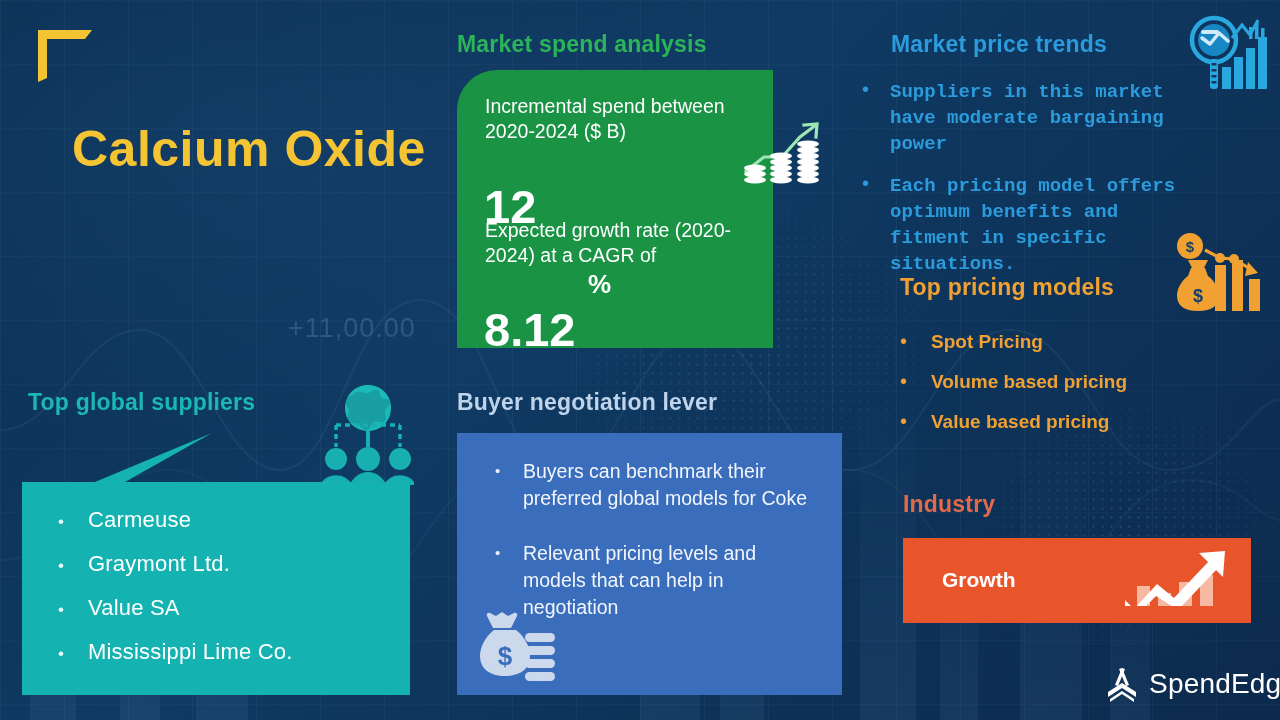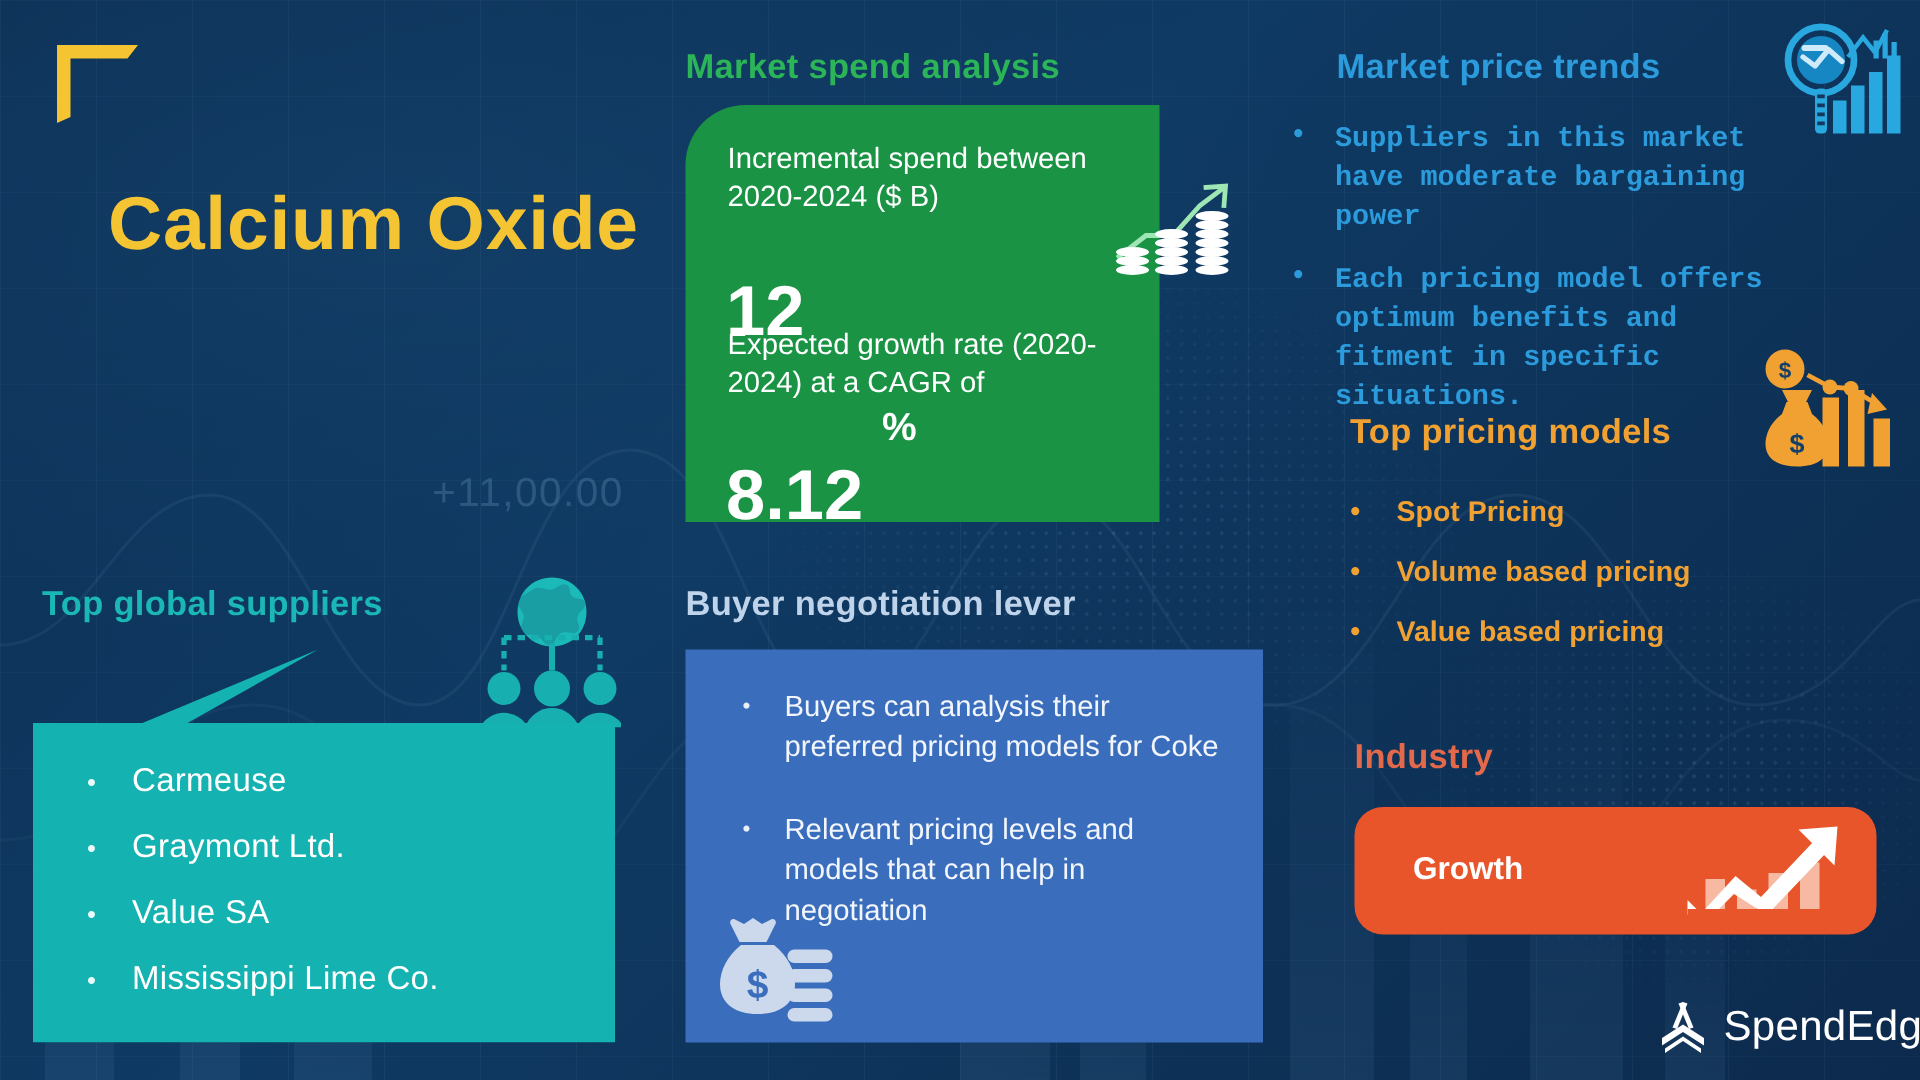--- a/index.html
+++ b/index.html
@@ -111,21 +111,20 @@
   .pm-item { display: flex; align-items: center; margin-bottom: 17px; }
   .pm-bullet { color: #F0A132; font-size: 20px; width: 31px; flex: none; }
   .pm-text { color: #F0A132; font-size: 19px; font-weight: 700; }
   #pm-icon { position: absolute; left: 1168px; top: 232px; }
   #trend-icon { position: absolute; left: 1186px; top: 14px; }
 
   
   #industry-box {
     position: absolute; left: 903px; top: 538px; width: 348px; height: 85px;
     background: #E8552B;
-    border-radius: 19px;
   }
   #industry-label {
     position: absolute; left: 39px; top: 30px;
     color: #ffffff; font-size: 21px; font-weight: 700;
   }
   #industry-icon { position: absolute; right: 18px; top: 10px; }
 
   
   #logo { position: absolute; left: 1104px; top: 666px; display: flex; align-items: center; }
   #logo-text {
@@ -345,21 +344,21 @@
         <text x="29" y="65" font-size="26" font-weight="700" fill="#3A6EBC" text-anchor="middle" font-family="'Liberation Sans',sans-serif">$</text>
         <rect x="49" y="33" width="30" height="9" rx="4.5"></rect>
         <rect x="49" y="46" width="30" height="9" rx="4.5"></rect>
         <rect x="49" y="59" width="30" height="9" rx="4.5"></rect>
         <rect x="49" y="72" width="30" height="9" rx="4.5"></rect>
       </g>
     </svg>
     <div class="buyer-list">
       <div class="buyer-item">
         <span class="buyer-bullet">•</span>
-        <span class="buyer-text">Buyers can analysis their preferred pricing models for Coke</span>
+        <span class="buyer-text">Buyers can benchmark their preferred global models for Coke</span>
       </div>
       <div class="buyer-item">
         <span class="buyer-bullet">•</span>
         <span class="buyer-text">Relevant pricing levels and models that can help in negotiation</span>
       </div>
     </div>
   </div>
 
   <div id="logo">
     <svg width="36" height="36" viewBox="0 0 36 36">

